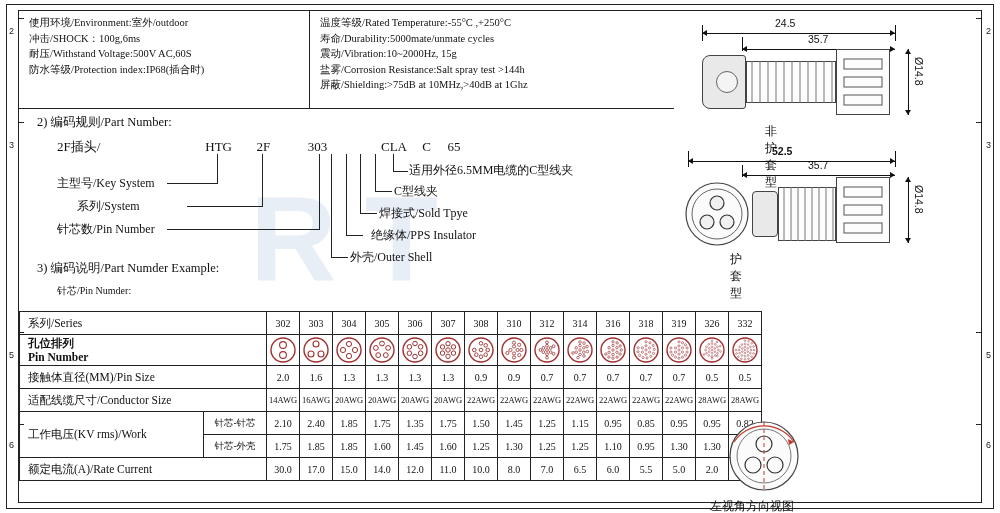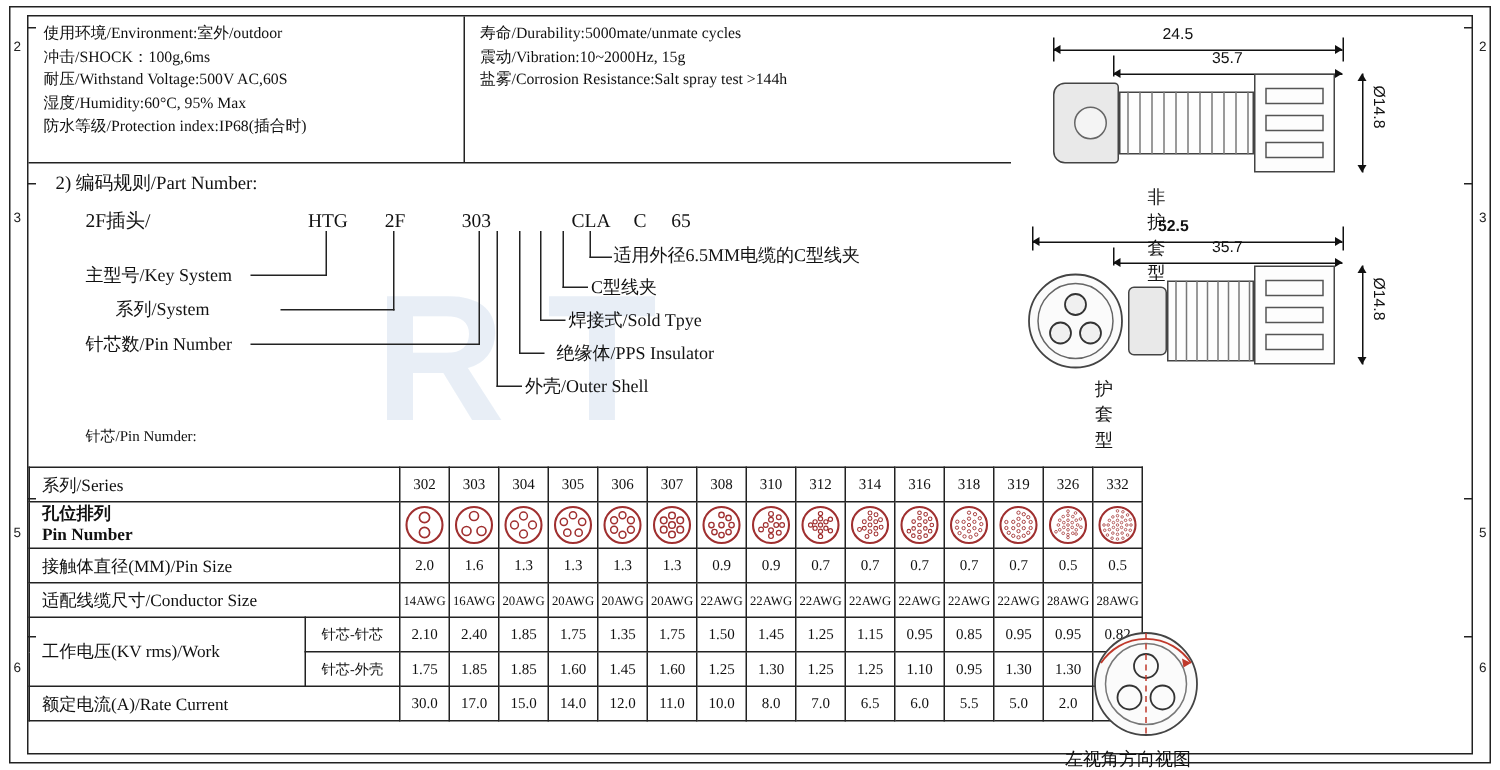--- a/index.html
+++ b/index.html
@@ -120,27 +120,28 @@
   <div class="tickline" style="right:18px;top:18px;width:6px;height:1px;"></div>
   <div class="tickline" style="right:18px;top:122px;width:6px;height:1px;"></div>
   <div class="tickline" style="right:18px;top:332px;width:6px;height:1px;"></div>
   <div class="tickline" style="right:18px;top:424px;width:6px;height:1px;"></div>
 
   <div class="spec">
     <div class="col colA">
       <div class="line">使用环境/Environment:室外/outdoor</div>
       <div class="line">冲击/SHOCK：100g,6ms</div>
       <div class="line">耐压/Withstand Voltage:500V AC,60S</div>
-      <div class="line">湿度/Humidity:60°C, 95% Max</div>
       <div class="line">防水等级/Protection index:IP68(插合时)</div>
     </div>
     <div class="col colB">
+      <div class="line">温度等级/Rated Temperature:-55°C ,+250°C</div>
       <div class="line">寿命/Durability:5000mate/unmate cycles</div>
       <div class="line">震动/Vibration:10~2000Hz, 15g</div>
       <div class="line">盐雾/Corrosion Resistance:Salt spray test &gt;144h</div>
+      <div class="line">屏蔽/Shielding:&gt;75dB at 10MHz,&gt;40dB at 1Ghz</div>
     </div>
   </div>
 
   <div class="pnblock">
 
     <div class="pn-title">2) 编码规则/Part Number:</div>
 
     <div class="pn-row">
       <span style="width:145px;">2F插头/</span>
       <span style="width:48px;">HTG</span>
@@ -178,20 +179,21 @@
 
     <div class="ln" style="left:312px;top:42px;width:1px;height:104px;"></div>
     <div class="ln" style="left:312px;top:145px;width:17px;height:1px;"></div>
 
     <div class="lbl" style="left:390px;top:50px;">适用外径6.5MM电缆的C型线夹</div>
     <div class="lbl" style="left:375px;top:71px;">C型线夹</div>
     <div class="lbl" style="left:360px;top:93px;">焊接式/Sold Tpye</div>
     <div class="lbl" style="left:352px;top:115px;">绝缘体/PPS Insulator</div>
     <div class="lbl" style="left:331px;top:137px;">外壳/Outer Shell</div>
 
+    <div class="sect3">3) 编码说明/Part Numder Example:</div>
     <div class="sect3b">针芯/Pin Numder:</div>
   </div>
 
   <table class="dt">
     <tbody>
       <tr>
         <td class="lab" colspan="2">系列/Series</td>
         <td class="val">302</td>
         <td class="val">303</td>
         <td class="val">304</td>

